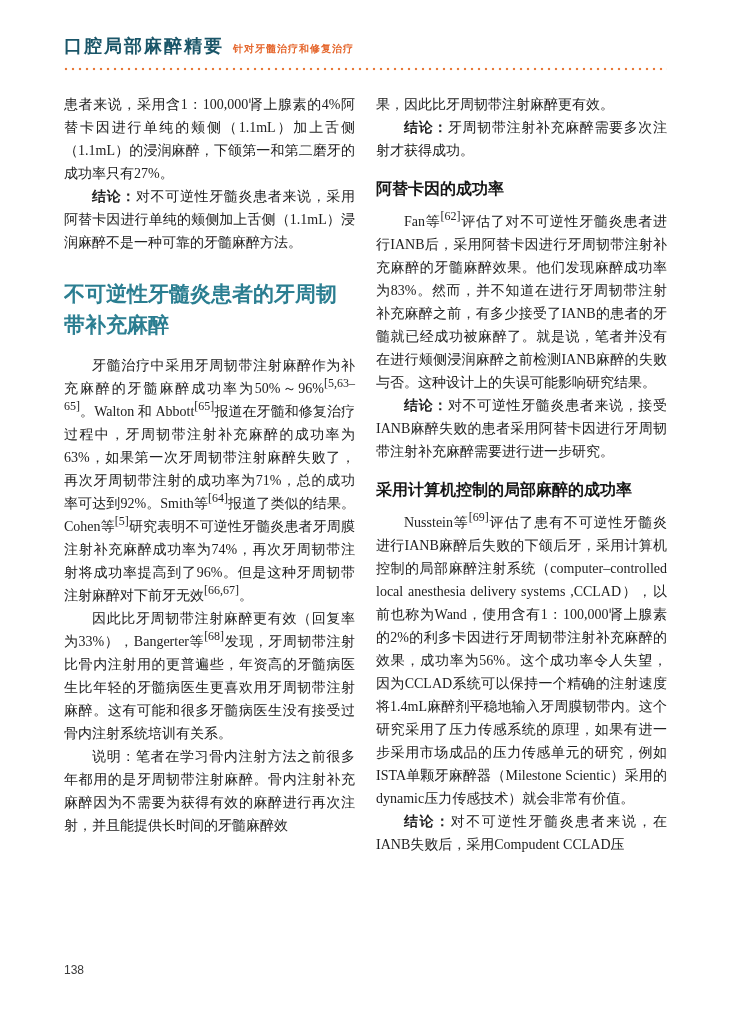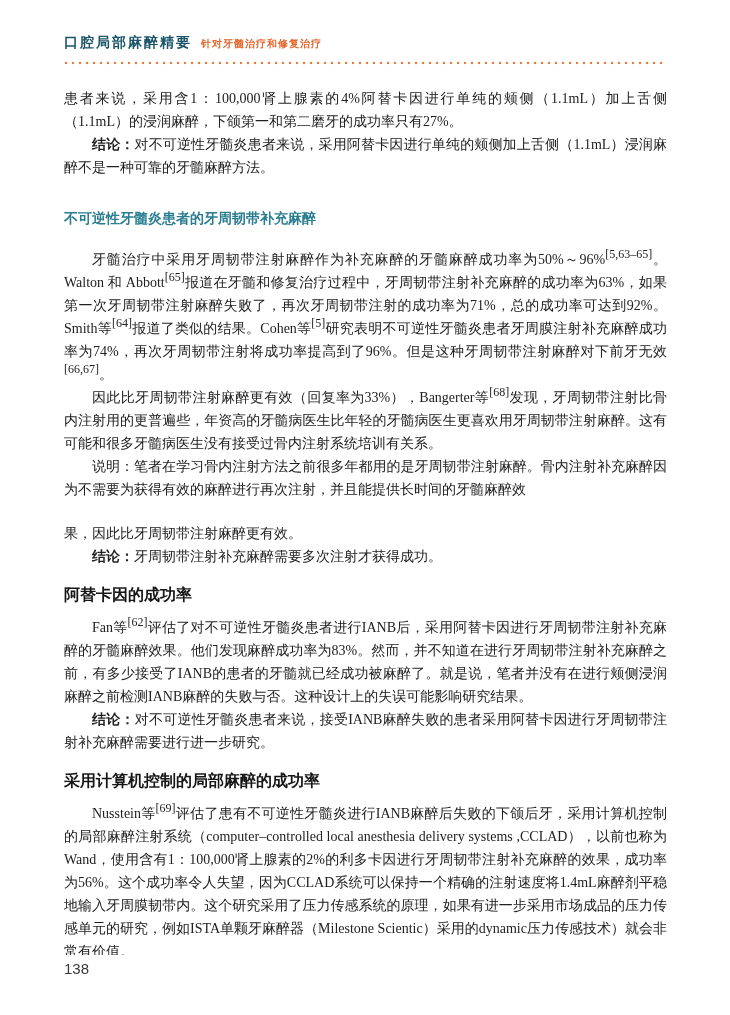--- a/index.html
+++ b/index.html
@@ -14,21 +14,21 @@
     font-family: "Liberation Serif", "DejaVu Serif", serif;
     color: #222222;
   }
   .page-header {
     display: flex;
     align-items: baseline;
     gap: 9px;
   }
   .book-title {
     font-family: "Liberation Sans", "DejaVu Sans", sans-serif;
-    font-size: 14px;
+    font-size: 18px;
     font-weight: 700;
     letter-spacing: 2px;
     color: #1a5568;
   }
   .book-subtitle {
     font-family: "Liberation Sans", "DejaVu Sans", sans-serif;
     font-size: 10px;
     font-weight: 700;
     letter-spacing: 1px;
     color: #e5662c;
@@ -39,39 +39,38 @@
     background-image: radial-gradient(circle at 2px 2px, #e87a3a 1.3px, rgba(0,0,0,0) 1.6px);
     background-size: 7px 4px;
     background-repeat: repeat-x;
   }
   .columns {
     display: flex;
     gap: 21px;
     margin-top: 22px;
     height: 868px;
     overflow: hidden;
-    flex-direction: column;
   }
   .col {
     flex: 1 1 0;
     min-width: 0;
   }
   p.body {
     margin: 0;
     font-size: 14px;
     line-height: 23px;
     text-align: justify;
     color: #212121;
   }
   .indent { text-indent: 2em; }
   .conclusion { color: #2b7e91; }
   .c-label { font-weight: 700; }
   .section-heading {
     font-family: "Liberation Sans", "DejaVu Sans", sans-serif;
-    font-size: 14px;
+    font-size: 21px;
     line-height: 31px;
     font-weight: 700;
     color: #2b7e91;
     margin: 24px 0 14px 0;
     text-align: left;
   }
   .sub-heading {
     font-family: "Liberation Sans", "DejaVu Sans", sans-serif;
     font-size: 16px;
     line-height: 22px;
@@ -81,21 +80,21 @@
   }
   sup.ref {
     font-size: 12px;
     line-height: 0;
   }
   .page-footer {
     position: absolute;
     left: 64px;
     bottom: 38px;
     font-family: "Liberation Sans", "DejaVu Sans", sans-serif;
-    font-size: 15px;
+    font-size: 12px;
     color: #3a3a3a;
   }
 </style>
 </head>
 <body>
 
 <div class="page">
 
   <header class="page-header">
     <span class="book-title">口腔局部麻醉精要</span>

